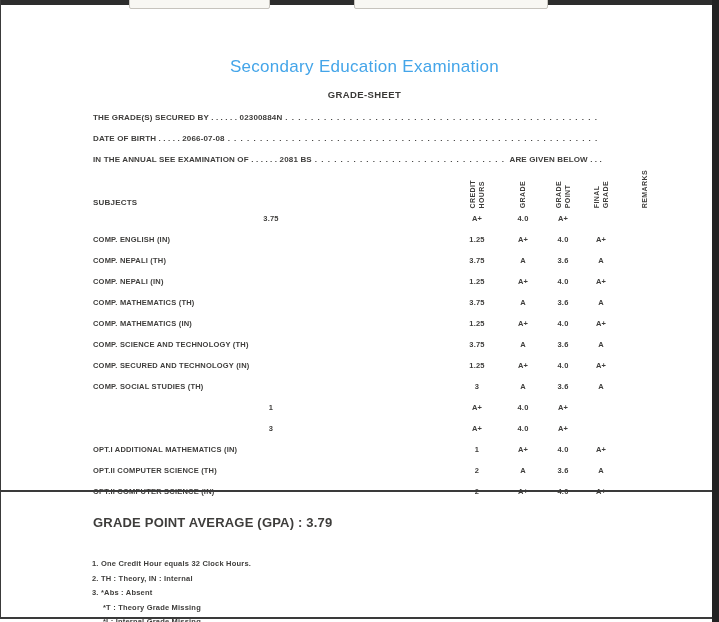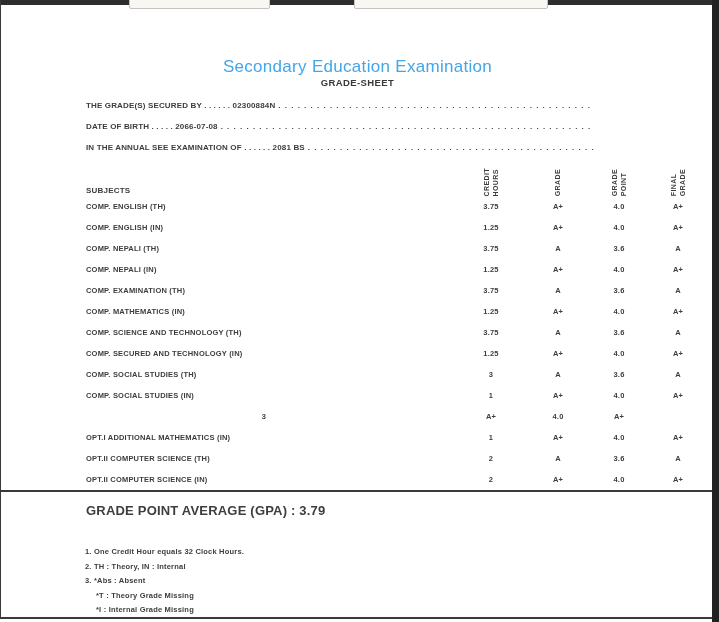--- a/index.html
+++ b/index.html
@@ -14,36 +14,36 @@
   .chrome-right  { position:absolute; right:0; top:0; width:7px;  height:622px; background:#222222; z-index:6; }
   .chrome-left   { position:absolute; left:0; top:0; width:1px; height:619px; background:#3a3a3a; z-index:5; }
   .page-gap-line { position:absolute; left:0; top:490px; width:719px; height:1.5px; background:#3a3a3a; z-index:5; }
   .page-end-line { position:absolute; left:0; top:617px; width:719px; height:2px; background:#3a3a3a; z-index:5; }
   
   .top-box { position:absolute; top:-6px; height:15px; background:#f8f7f3;
              border:1px solid #c6c3bd; border-radius:2px; z-index:10; }
   .top-box.b1 { left:129px; width:141px; }
   .top-box.b2 { left:354px; width:194px; }
 
-  .page { position:absolute; left:12px; top:5px; width:691px; height:612px; background:#fff; z-index:1; }
+  .page { position:absolute; left:19px; top:5px; width:691px; height:612px; background:#fff; z-index:1; }
 
   .doc-title { padding-top:52px; text-align:center; font-size:17px; line-height:20px;
                font-weight:400; letter-spacing:0.3px; color:#44a5e9; }
-  .doc-subtitle { margin-top:0; text-align:center; font-size:9.5px; line-height:11px;
+  .doc-subtitle { margin-top:12px; text-align:center; font-size:9.5px; line-height:11px;
                   letter-spacing:0.4px; color:#3a3937; }
 
   .meta { margin:7px 16px 0 74px; width:509px; }
   .meta-line { display:flex; align-items:baseline; height:21px; line-height:21px;
                font-size:8px; letter-spacing:0.15px; white-space:nowrap; }
   .meta-line .mtext { flex:0 0 auto; }
   .meta-line .mfill { flex:1 1 auto; overflow:hidden; letter-spacing:1px; padding-left:3px; }
   .meta-line .msuffix { flex:0 0 auto; padding-left:3px; }
 
   .table-wrap { margin-left:74px; width:580px; }
-  .thead, .trow { display:grid; grid-template-columns:356px 56px 36px 44px 32px 56px;gap:21px; }
+  .thead, .trow { display:grid; grid-template-columns:356px 56px 36px 44px 32px 56px; }
   .thead { height:38px; }
   .thead .subjects-cell { display:flex; align-items:flex-end; padding-bottom:6px;
                           font-size:8px; letter-spacing:0.2px; }
   .vcell { display:flex; justify-content:center; align-items:flex-end; padding-bottom:5px; }
   .vtext { writing-mode:vertical-rl; transform:rotate(180deg); white-space:pre-line;
            font-size:7px; line-height:8.5px; letter-spacing:0.4px; }
   .trow { height:21px; align-items:center; font-size:7.5px; letter-spacing:0.2px; }
   .trow .c { text-align:center; }
   .gpa-line { margin-top:16px; width:580px; text-align:left; padding-right:12px;
               font-size:13px; letter-spacing:0.2px; line-height:10px; }
@@ -76,20 +76,21 @@
     <span class="msuffix"></span>
   </div>
       <div class="meta-line">
     <span class="mtext">DATE OF BIRTH . . . . .  2066-07-08</span>
     <span class="mfill">. . . . . . . . . . . . . . . . . . . . . . . . . . . . . . . . . . . . . . . . . . . . . . . . . . . . . . . . . . . . . . . . . . . . . . . . . . . . . . . .</span>
     <span class="msuffix"></span>
   </div>
       <div class="meta-line">
     <span class="mtext">IN THE ANNUAL SEE EXAMINATION OF . . . . . .  2081 BS</span>
     <span class="mfill">. . . . . . . . . . . . . . . . . . . . . . . . . . . . . . . . . . . . . . . . . . . . . . . . . . . . . . . . . . . . . . . . . . . . . . . . . . . . . . . .</span>
+    <span class="msuffix">ARE GIVEN BELOW . . .</span>
   </div>
     </div>
 
   <div class="table-wrap">
     <div class="thead">
       <div class="subjects-cell">SUBJECTS</div>
       <div class="vcell">
         <span class="vtext">CREDIT
 HOURS</span>
       </div>
@@ -103,21 +104,20 @@
       <div class="vcell">
         <span class="vtext">FINAL
 GRADE</span>
       </div>
       <div class="vcell">
         <span class="vtext">REMARKS</span>
       </div>
     </div>
     <div id="rows">
         <div class="trow">
-    <div class="s">COMP. ENGLISH (TH)</div>
     <div class="c">3.75</div>
     <div class="c">A+</div>
     <div class="c">4.0</div>
     <div class="c">A+</div>
     <div class="c"></div>
   </div>
         <div class="trow">
     <div class="s">COMP. ENGLISH (IN)</div>
     <div class="c">1.25</div>
     <div class="c">A+</div>
@@ -135,21 +135,21 @@
   </div>
         <div class="trow">
     <div class="s">COMP. NEPALI (IN)</div>
     <div class="c">1.25</div>
     <div class="c">A+</div>
     <div class="c">4.0</div>
     <div class="c">A+</div>
     <div class="c"></div>
   </div>
         <div class="trow">
-    <div class="s">COMP. EXAMINATION (TH)</div>
+    <div class="s">COMP. MATHEMATICS (TH)</div>
     <div class="c">3.75</div>
     <div class="c">A</div>
     <div class="c">3.6</div>
     <div class="c">A</div>
     <div class="c"></div>
   </div>
         <div class="trow">
     <div class="s">COMP. MATHEMATICS (IN)</div>
     <div class="c">1.25</div>
     <div class="c">A+</div>
@@ -175,21 +175,20 @@
   </div>
         <div class="trow">
     <div class="s">COMP. SOCIAL STUDIES (TH)</div>
     <div class="c">3</div>
     <div class="c">A</div>
     <div class="c">3.6</div>
     <div class="c">A</div>
     <div class="c"></div>
   </div>
         <div class="trow">
-    <div class="s">COMP. SOCIAL STUDIES (IN)</div>
     <div class="c">1</div>
     <div class="c">A+</div>
     <div class="c">4.0</div>
     <div class="c">A+</div>
     <div class="c"></div>
   </div>
         <div class="trow">
     <div class="c">3</div>
     <div class="c">A+</div>
     <div class="c">4.0</div>

